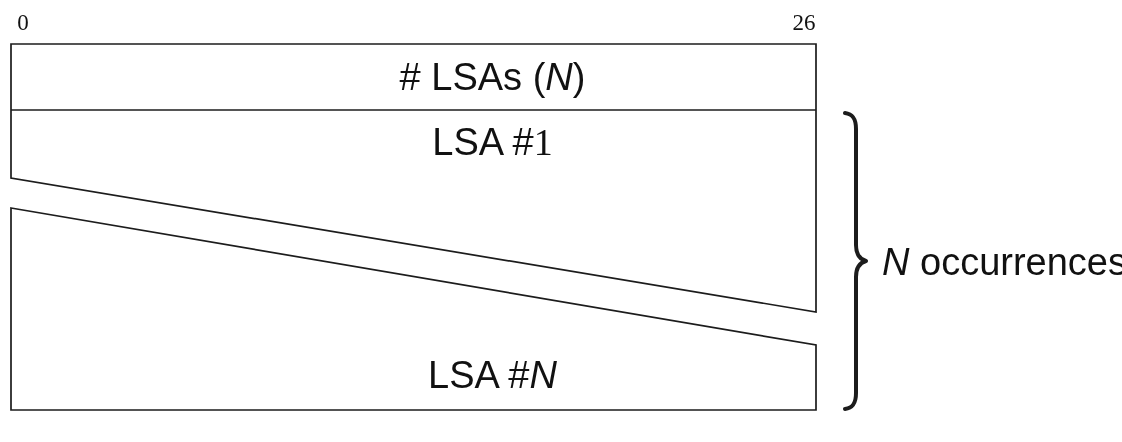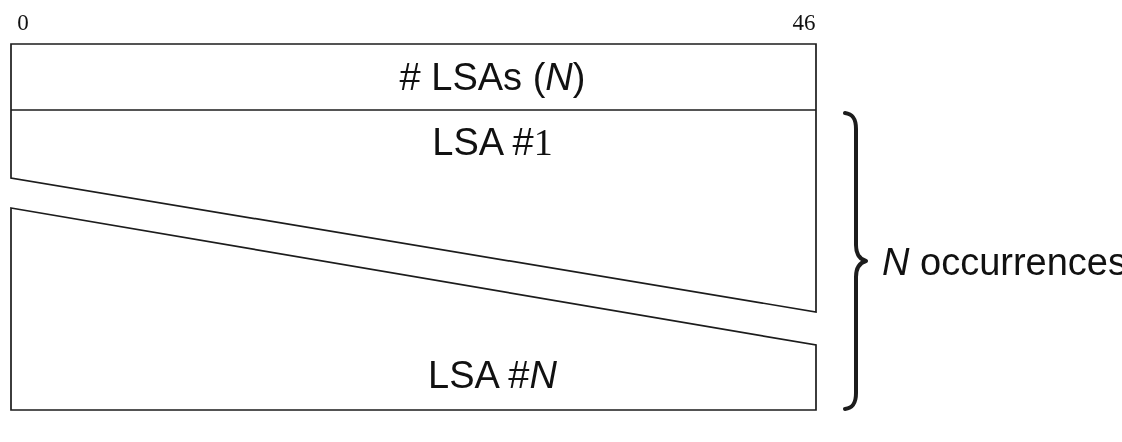--- a/index.html
+++ b/index.html
@@ -72,21 +72,21 @@
     white-space: pre;
   }
 </style>
 </head>
 <body>
 
 <div class="stage">
 
   <span class="bit-label bit-0">0</span>
 
-  <span class="bit-label bit-31">46</span>
+  <span class="bit-label bit-31">26</span>
 
   <svg class="lines" viewBox="0 0 1122 442" aria-hidden="true">
     <polygon class="region" points="11,44 816,44 816,312 11,178"></polygon>
     <polygon class="region" points="11,208 816,345 816,410 11,410"></polygon>
     <line class="divider" x1="11" y1="110" x2="816" y2="110"></line>
     <path class="brace" d="M845,113 C853,114 856,119 856,129 L856,245 C856,254 859,259 866,261 C859,263 856,268 856,277 L856,393 C856,403 853,408 845,409"></path>
   </svg>
 
   <div class="field-label row-count"><span># LSAs (</span><span class="mvar">N</span><span>)</span></div>
 

